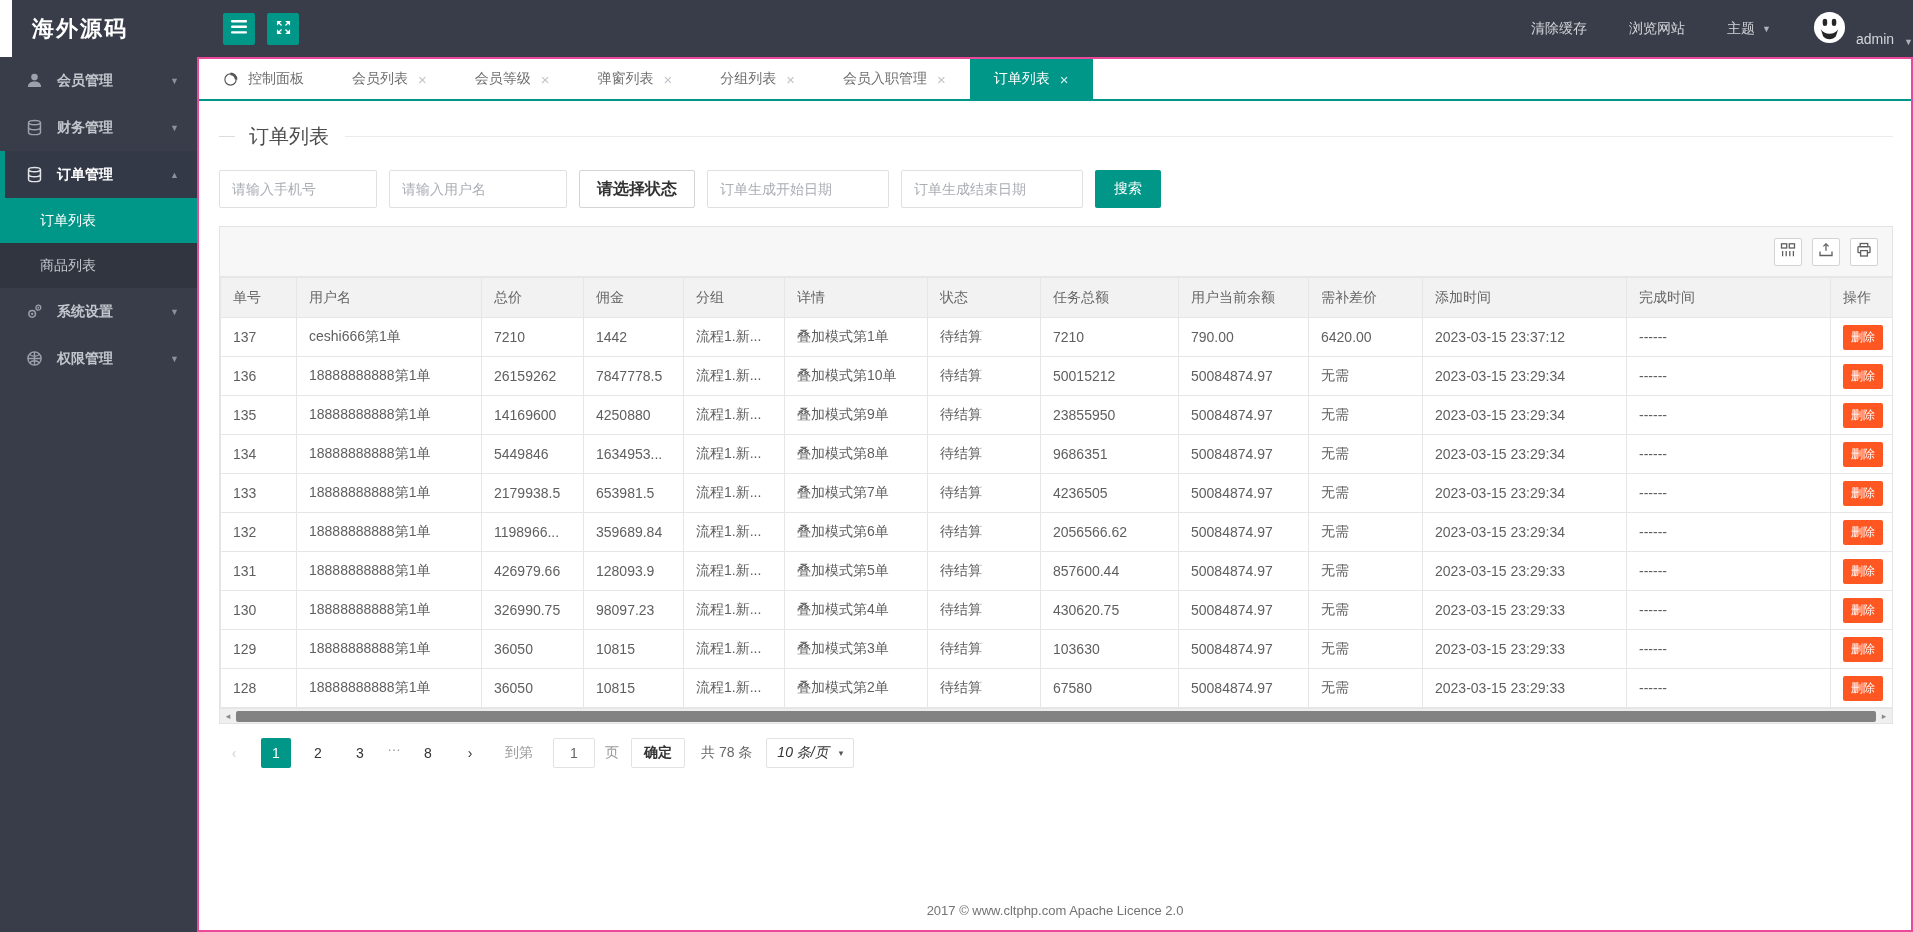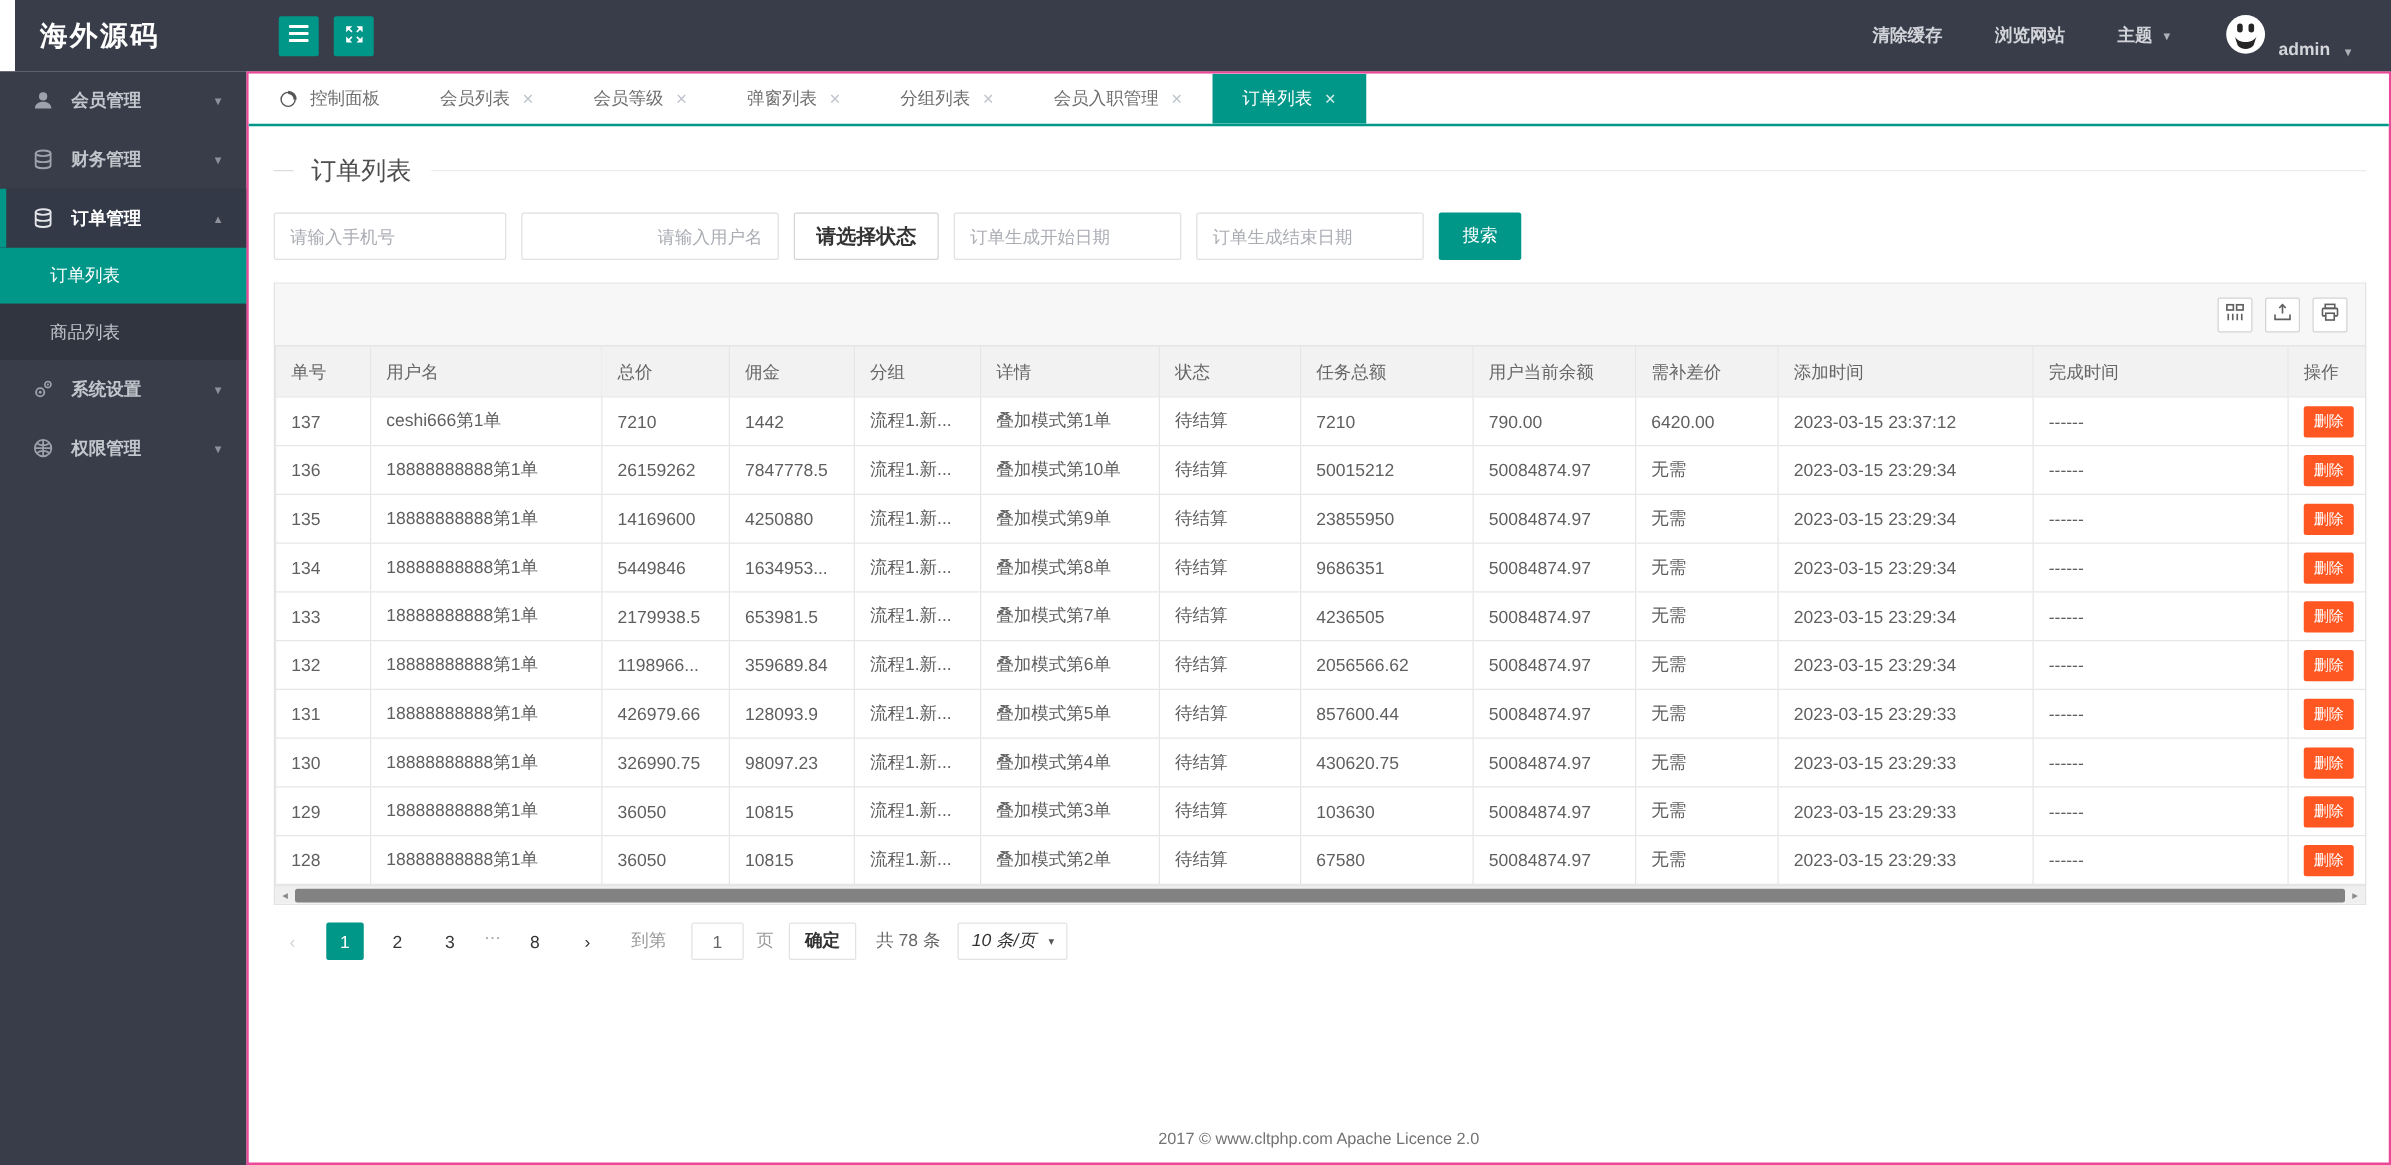--- a/index.html
+++ b/index.html
@@ -6,21 +6,21 @@
   html,body { width:1913px; height:932px; overflow:hidden; }
   body {
     font-family: "Liberation Sans","DejaVu Sans",sans-serif;
     background:#fff; position:relative; font-size:14px;
   }
   
   .topbar { position:absolute; top:0; left:12px; right:0; height:57px; background:#393D49; display:flex; align-items:center; z-index:20; }
   .logo { width:197px; padding-left:20px; color:#fff; font-size:22px; font-weight:bold; letter-spacing:2px; flex:none; }
   .win-btns { display:flex; gap:12px; margin-left:14px; }
   .win-btn { width:32px; height:32px; background:#009688; border:none; border-radius:2px; display:flex; align-items:center; justify-content:center; cursor:pointer; }
-  .top-right { margin-left:auto; display:flex; align-items:center; gap:42px; padding-right:30px; color:#d3d5da; font-size:14px;font-weight:bold; }
+  .top-right { margin-left:auto; display:flex; align-items:center; gap:42px; color:#d3d5da; font-size:14px; }
   .top-link { cursor:pointer; }
   .top-drop { cursor:pointer; display:flex; align-items:center; gap:7px; }
   .caret-sm { font-size:9px; color:#aeb1b8; }
   .user-box { display:flex; align-items:flex-end; gap:10px; cursor:pointer; }
   
   .sidebar { position:absolute; top:57px; left:0; bottom:0; width:197px; background:#393D49; z-index:15; }
   .side-item { height:47px; display:flex; align-items:center; padding:0 18px 0 26px; color:#c2c6cd; font-size:14px; cursor:pointer; position:relative;font-weight:bold; }
   .side-item .s-icon { width:18px; height:18px; margin-right:13px; color:#9da1ab; flex:none; display:flex; align-items:center; }
   .side-item .s-caret { margin-left:auto; font-size:9px; color:#8d919b; }
   .side-item.active-parent { background:#343947; color:#fff; }
@@ -39,21 +39,21 @@
   .content { flex:1; padding:16px 18px 0 20px; overflow:hidden; }
   
   .title-row { display:flex; align-items:center; margin:6px 0 20px; }
   .title-dash { width:16px; height:1px; background:#dcdcdc; margin-right:14px; flex:none; }
   .page-title { font-size:20px; color:#4d4d4d; margin-right:16px; flex:none; }
   .title-rule { flex:1; height:1px; background:#ebebeb; }
   
   .filters { display:flex; gap:12px; margin-bottom:18px; }
   .f-input { height:38px; border:1px solid #e0e0e0; border-radius:2px; padding:0 12px; font-size:14px; color:#333; outline:none; }
   .f-input::placeholder { color:#aaadb3; }
-  .w-phone { width:186px; } .w-user { width:206px;text-align:right; } .w-date { width:182px; }
+  .w-phone { width:158px; } .w-user { width:178px; } .w-date { width:182px; }
   .status-btn { width:116px; height:38px; background:#fff; border:1px solid #d4d4d4; border-radius:2px; font-size:16px; color:#333; font-weight:bold; cursor:pointer; }
   .search-btn { width:66px; height:38px; background:#009688; color:#fff; border:none; border-radius:2px; font-size:14px; cursor:pointer; }
   
   .table-card { border:1px solid #e3e3e3; }
   .toolbar { height:50px; background:#f7f7f7; border-bottom:1px solid #e6e6e6; display:flex; align-items:center; justify-content:flex-end; padding:0 14px; }
   .tool-btn { width:28px; height:28px; background:#fff; border:1px solid #d4d4d4; border-radius:2px; margin-left:10px; display:flex; align-items:center; justify-content:center; color:#5f5f5f; cursor:pointer; }
   table { width:100%; border-collapse:collapse; table-layout:fixed; }
   th { background:#f2f2f2; height:40px; font-weight:normal; font-size:14px; color:#666; text-align:left; padding:0 12px; border:1px solid #e6e6e6; white-space:nowrap; overflow:hidden; }
   td { height:39px; font-size:14px; color:#5f5f5f; padding:0 12px; border:1px solid #e6e6e6; background:#fff; white-space:nowrap; overflow:hidden; text-overflow:clip; }
   .del-btn { background:#FF5722; color:#fff; border:none; border-radius:2px; font-size:12px; padding:4px 8px; cursor:pointer; }

